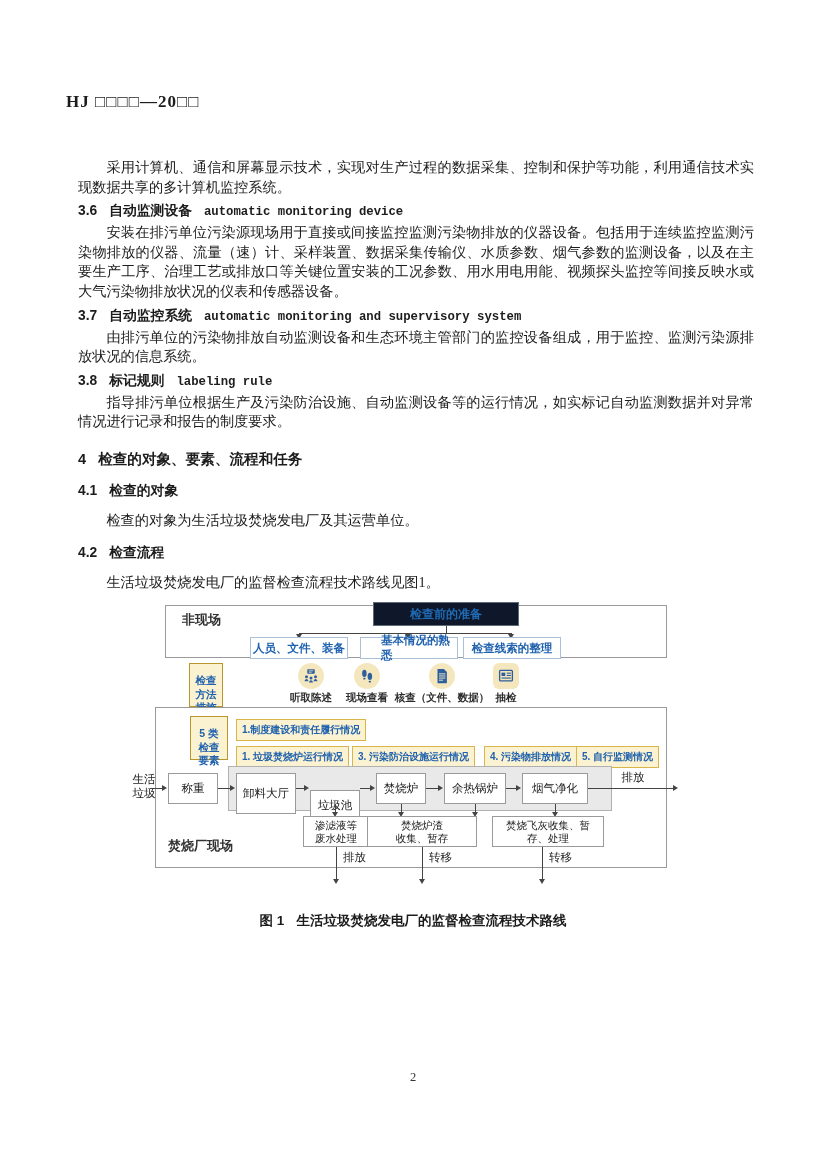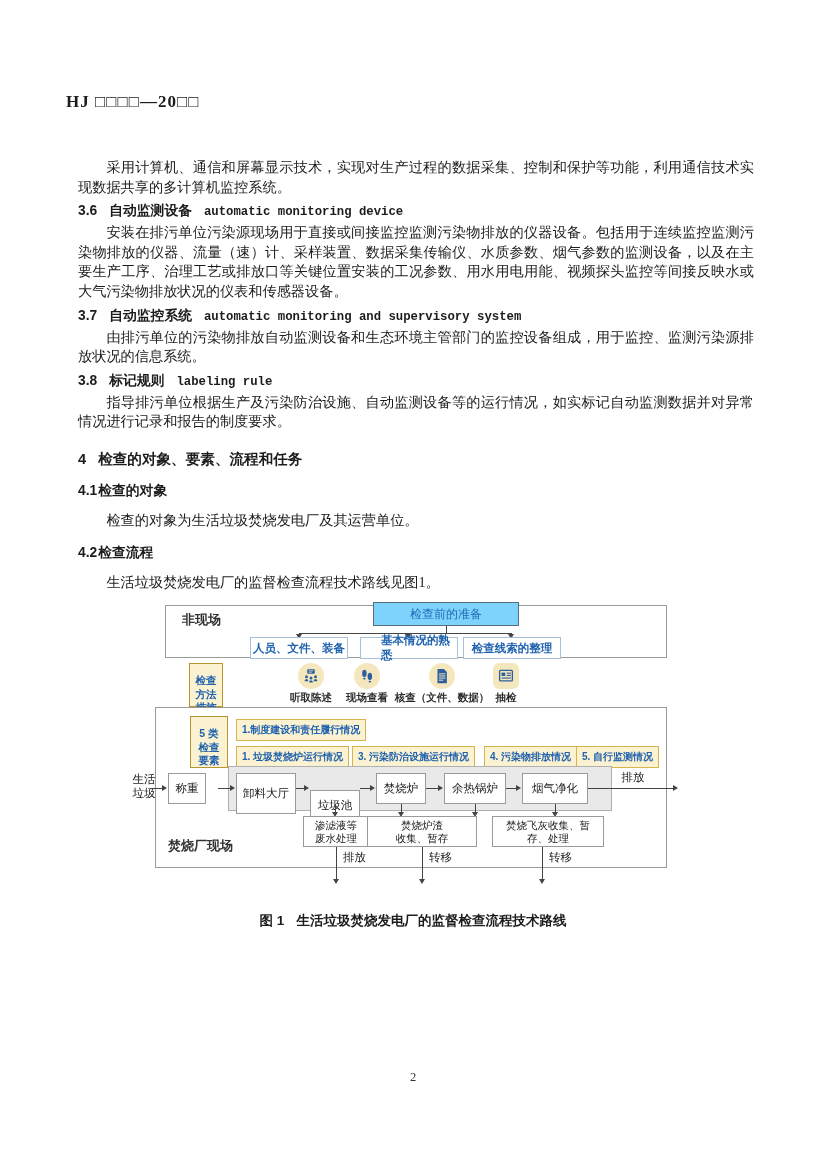--- a/index.html
+++ b/index.html
@@ -10,29 +10,29 @@
   .content{position:absolute;left:78px;top:0;width:676px;}
   .content p{margin:0;font-size:14.2px;line-height:19.6px;text-align:justify;text-indent:2em;}
   p.first{margin-top:158px;}
   .h-term{font-family:"Liberation Sans", sans-serif;font-weight:bold;font-size:13.8px;
         margin:5px 0 3px 0;}
   .h-term .zh{margin-left:12px;}
   .h-term .en{margin-left:12px;font-family:"Liberation Mono", monospace;font-size:12.3px;}
   .h-sec{font-family:"Liberation Sans", sans-serif;font-weight:bold;font-size:14.6px;margin:18px 0 0 0;}
   .h-sec .zh{margin-left:12px;}
   .h-sub{font-family:"Liberation Sans", sans-serif;font-weight:bold;font-size:13.8px;margin:13px 0 11px 0;}
-  .h-sub .zh{margin-left:1px;}
+  .h-sub .zh{margin-left:12px;}
 
   
   .figure{position:relative;width:826px;height:296px;margin:8px 0 0 -78px;
         font-family:"Liberation Sans", sans-serif;}
   .abs{position:absolute;box-sizing:border-box;}
   .outer-box{border:1px solid #9a9a9a;background:#fff;}
   .zone-label{font-weight:bold;font-size:13px;color:#333;}
-  .prep-box{border:1.4px solid #5d6b79;background:#7dd3fc;color:#1f6bb5;font-weight:normal;
+  .prep-box{border:1.4px solid #5d6b79;background:#0f172a;color:#1f6bb5;font-weight:bold;
         font-size:12px;display:flex;align-items:center;justify-content:center;}
   .blue-box{border:1px solid #a9c0da;background:#fff;color:#2062ae;font-weight:bold;
         font-size:11.5px;display:flex;align-items:center;justify-content:center;}
   .cream-box{border:1.3px solid #b8962e;background:#fbf2d2;color:#2062ae;font-weight:bold;
         font-size:10.5px;line-height:13.5px;text-align:center;padding-top:10px;}
   .elem-box{border:1px solid #d8b54a;background:#fbf2d2;color:#2062ae;font-weight:bold;
         font-size:10px;padding:3px 5px;white-space:nowrap;}
   .flow-box{border:1px solid #9a9a9a;background:#fff;color:#222;font-size:11.5px;
         font-family:"Liberation Serif", serif;display:flex;align-items:center;justify-content:center;}
   .gray-wrap{border:1px solid #b0b0b0;background:#e9e9e9;}
@@ -169,40 +169,40 @@
               <rect x="13" y="10.5" width="5.5" height="1.5" fill="#2d5f9f"></rect>
               <rect x="6" y="14" width="12.5" height="1.5" fill="#2d5f9f"></rect>
             </svg>
         </span>
         <span class="method-label">抽检</span>
       </div>
 
       <div class="abs outer-box" style="left:155px;top:107px;width:512px;height:161px;"></div>
       <div class="abs zone-label" style="left:168px;top:237px;">焚烧厂现场</div>
 
-      <div class="abs cream-box" style="left:190px;top:116px;width:38px;height:52px;">
+      <div class="abs cream-box" style="left:190px;top:116px;width:38px;height:44px;">
         <div>5 类</div>
         <div>检查</div>
         <div>要素</div>
       </div>
 
       <div class="abs elem-box" style="left:236px;top:119px;">1.制度建设和责任履行情况</div>
       <div class="abs elem-box" style="left:236px;top:146px;">1. 垃圾焚烧炉运行情况</div>
       <div class="abs elem-box" style="left:352px;top:146px;">3. 污染防治设施运行情况</div>
       <div class="abs elem-box" style="left:484px;top:146px;">4. 污染物排放情况</div>
       <div class="abs elem-box" style="left:576px;top:146px;">5. 自行监测情况</div>
 
       <div class="abs small-tag" style="left:130px;top:172px;width:28px;text-align:center;line-height:14px;">
         <div>生活</div>
         <div>垃圾</div>
       </div>
 
       <div class="abs gray-wrap" style="left:228px;top:166px;width:384px;height:45px;"></div>
 
-      <div class="abs flow-box" style="left:168px;top:173px;width:38px;height:31px;">称重</div>
+      <div class="abs flow-box" style="left:168px;top:173px;width:50px;height:31px;">称重</div>
       <div class="abs flow-box" style="left:236px;top:173px;width:60px;height:41px;">卸料大厅</div>
       <div class="abs flow-box" style="left:310px;top:190px;width:50px;height:31px;">垃圾池</div>
       <div class="abs flow-box" style="left:376px;top:173px;width:50px;height:31px;">焚烧炉</div>
       <div class="abs flow-box" style="left:444px;top:173px;width:62px;height:31px;">余热锅炉</div>
       <div class="abs flow-box" style="left:522px;top:173px;width:66px;height:31px;">烟气净化</div>
 
       <div class="hline harrow" style="left:150px;top:188px;width:13px;"></div>
       <div class="hline harrow" style="left:218px;top:188px;width:13px;"></div>
       <div class="hline harrow" style="left:296px;top:188px;width:9px;"></div>
       <div class="hline harrow" style="left:360px;top:188px;width:11px;"></div>

